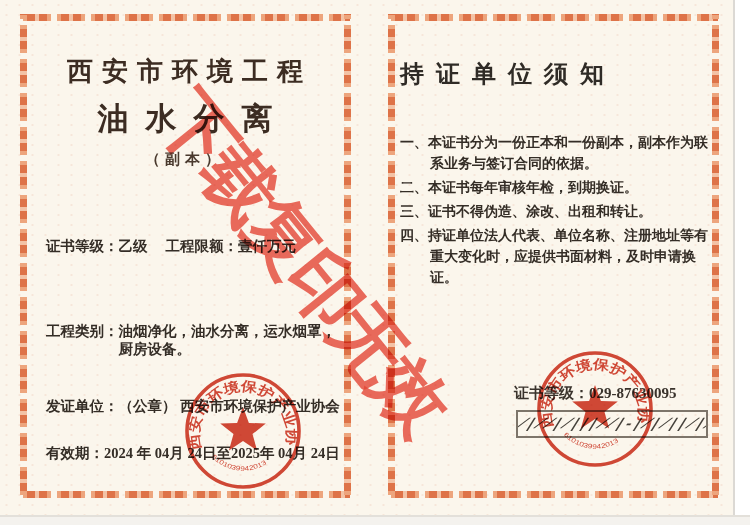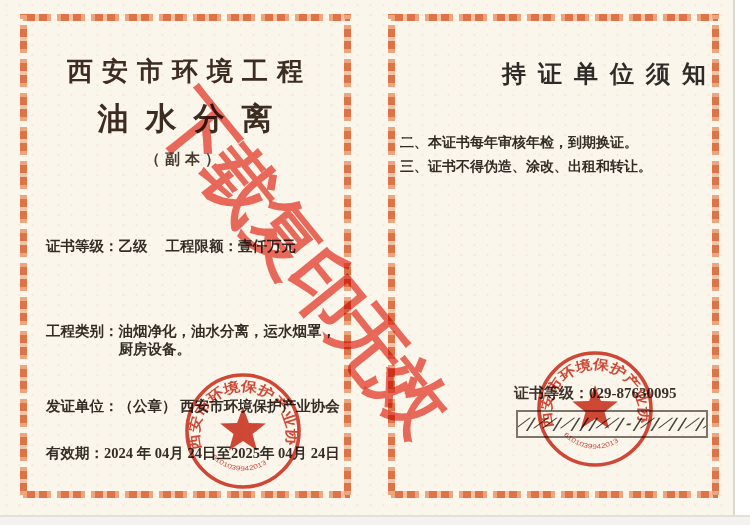--- a/index.html
+++ b/index.html
@@ -29,21 +29,21 @@
   .copy-label{position:absolute;top:136px;left:0;width:100%;text-align:center;
     font-size:15px;font-weight:bold;letter-spacing:5px;color:#4a3a2e;}
 
   .row{position:absolute;left:26px;width:296px;font-size:14.5px;font-weight:bold;line-height:1.25;}
   .row .lbl{white-space:nowrap;}
   .row-flex{display:flex;font-family:Liberation Mono, monospace;}
   .row-flex .val{width:222px;}
   .gap{display:inline-block;width:18px;}
   .r1{top:178px}.r2{top:223px}.r3{top:269px}.r4{top:309px}.r5{top:383px}.r6{top:430px}
 
-  .notice-title{position:absolute;top:44px;left:0;width:100%;text-align:right;
+  .notice-title{position:absolute;top:44px;left:0;width:100%;text-align:left;
     font-size:24px;font-weight:bold;letter-spacing:12px;text-indent:12px;color:#2f2b26;}
   .notice-list{position:absolute;top:118px;left:12px;width:308px;font-size:14px;
     font-weight:600;line-height:21px;color:#342d26;}
   .notice-item{padding-left:2.15em;text-indent:-2.15em;margin-bottom:3px;}
   .phone-line{position:absolute;top:370px;left:126px;font-size:15px;font-weight:bold;
     white-space:nowrap;color:#3a332c;}
   .url-box{position:absolute;top:396px;left:128px;width:188px;height:24px;
     border:2px solid #7d756a;overflow:hidden;display:flex;align-items:center;}
   .scribble{font-family:"Liberation Mono","DejaVu Sans Mono",monospace;
     font-size:14px;font-weight:bold;font-style:italic;color:#44403a;
@@ -99,22 +99,24 @@
     </div>
 
     <div class="row r6">
       <span class="lbl">有效期：</span><span>2024 年 04月 24日至2025年 04月 24日</span>
     </div>
   </div>
 
   <div class="page page-right">
     <div class="notice-title">持证单位须知</div>
     <div class="notice-list">
+      <div class="notice-item">一、本证书分为一份正本和一份副本，副本作为联系业务与签订合同的依据。</div>
       <div class="notice-item">二、本证书每年审核年检，到期换证。</div>
       <div class="notice-item">三、证书不得伪造、涂改、出租和转让。</div>
+      <div class="notice-item">四、持证单位法人代表、单位名称、注册地址等有重大变化时，应提供书面材料，及时申请换证。</div>
     </div>
     <div class="phone-line">
       <span>证书等级：</span><span>029-87630095</span>
     </div>
     <div class="url-box">
       <span class="scribble">/|//|/|||//|-|/|/||/|//||/|/|//|/||//|</span>
     </div>
   </div>
 
   <div class="watermark">下载复印无效</div>

